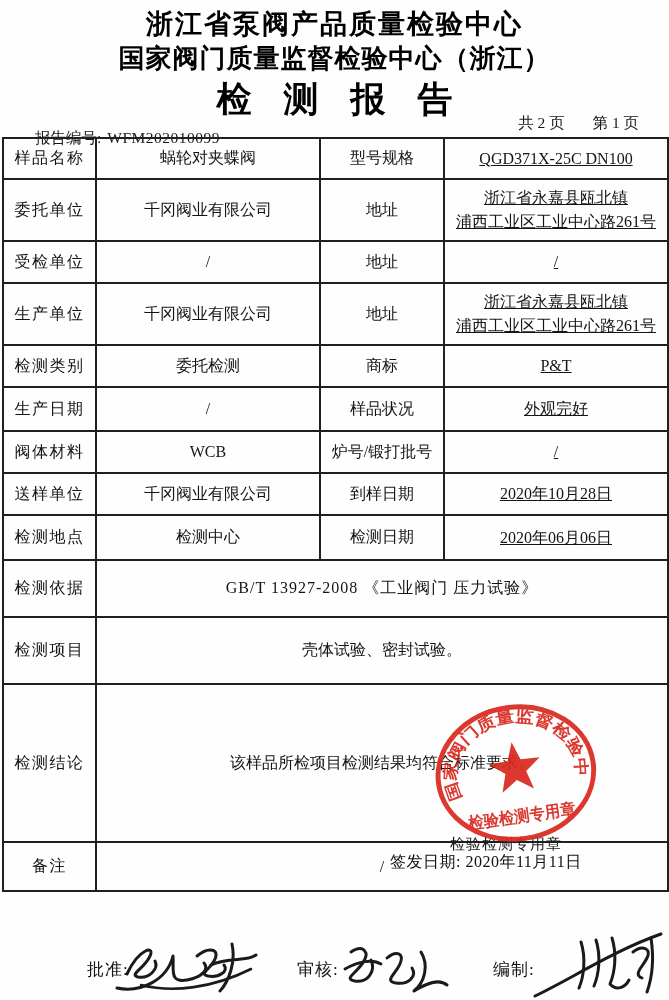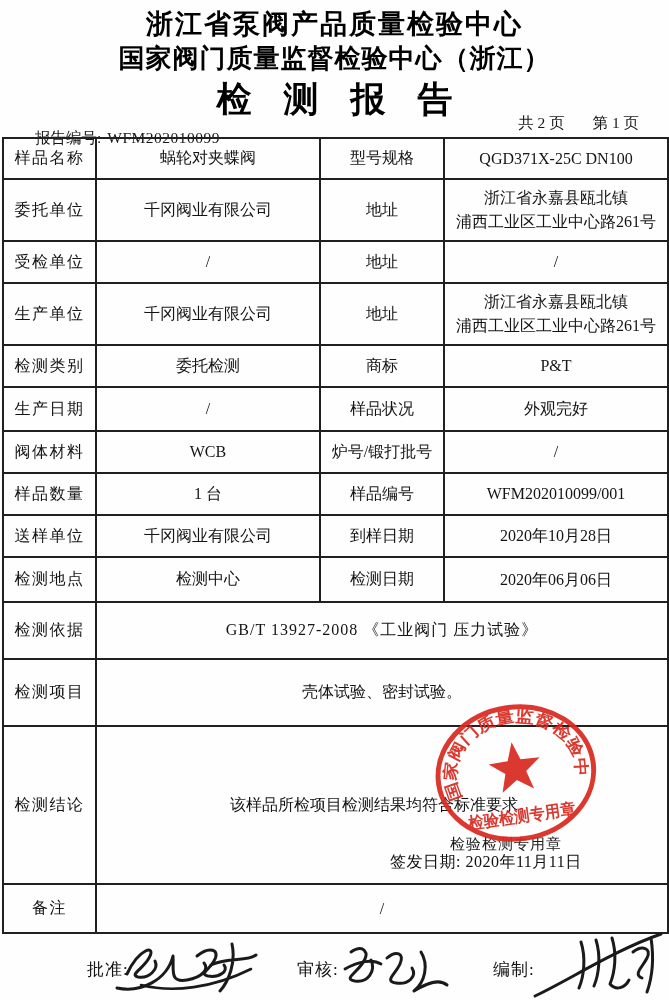--- a/index.html
+++ b/index.html
@@ -22,21 +22,21 @@
   .meta-right{position:absolute;right:30px;top:0;}
   .meta-right span{margin-left:24px;}
   
   table.rep{position:absolute;top:137px;left:2px;width:665px;
     border-collapse:collapse;table-layout:fixed;}
   table.rep td{border:2px solid #202020;text-align:center;vertical-align:middle;
     font-size:16px;color:#141414;padding:0 4px;overflow:hidden;}
   col.c1{width:93px;}col.c2{width:224px;}col.c3{width:124px;}col.c4{width:224px;}
   td.lab{letter-spacing:1.5px;font-size:16.5px;}
   td.lab2{letter-spacing:0;font-size:15px;}
-  td.v2{font-size:15px;white-space:pre-line;line-height:1.5;}
+  td.v2{font-size:15px;white-space:pre-line;line-height:1.5;text-decoration:underline;}
   tr.h41{height:41px;}tr.h42{height:42px;}tr.h44{height:44px;}tr.h45{height:45px;}
   tr.h62{height:62px;}tr.h57{height:57px;}tr.h67{height:67px;}tr.h158{height:158px;}tr.h49{height:49px;}
   td.full-center{text-align:center;font-size:16px;letter-spacing:1px;}
   td.full-left{text-align:left;vertical-align:top;padding:12px 12px 4px 12px;font-size:16px;}
   td.concl{text-align:left;vertical-align:top;padding:16px 12px 4px 14px;font-size:16px;}
   
   .stamp-caption{position:absolute;left:420px;top:835px;width:172px;text-align:center;
     font-size:15px;color:#1c1c1c;z-index:2;letter-spacing:1px;}
   .issue-date{position:absolute;left:390px;top:852px;font-size:16px;color:#101010;z-index:3;letter-spacing:0.5px;}
   .stamp{position:absolute;left:430px;top:701px;width:172px;height:146px;z-index:6;
@@ -120,26 +120,20 @@
         <td class="lab lab2">样品状况</td>
         <td class="v2">外观完好</td>
       </tr>
       <tr class="h42">
         <td class="lab">阀体材料</td>
         <td class="val">WCB</td>
         <td class="lab lab2">炉号/锻打批号</td>
         <td class="v2">/</td>
       </tr>
       <tr class="h42">
-        <td class="lab">样品数量</td>
-        <td class="val">1 台</td>
-        <td class="lab lab2">样品编号</td>
-        <td class="v2">WFM202010099/001</td>
-      </tr>
-      <tr class="h42">
         <td class="lab">送样单位</td>
         <td class="val">千冈阀业有限公司</td>
         <td class="lab lab2">到样日期</td>
         <td class="v2">2020年10月28日</td>
       </tr>
       <tr class="h45">
         <td class="lab">检测地点</td>
         <td class="val">检测中心</td>
         <td class="lab lab2">检测日期</td>
         <td class="v2">2020年06月06日</td>

